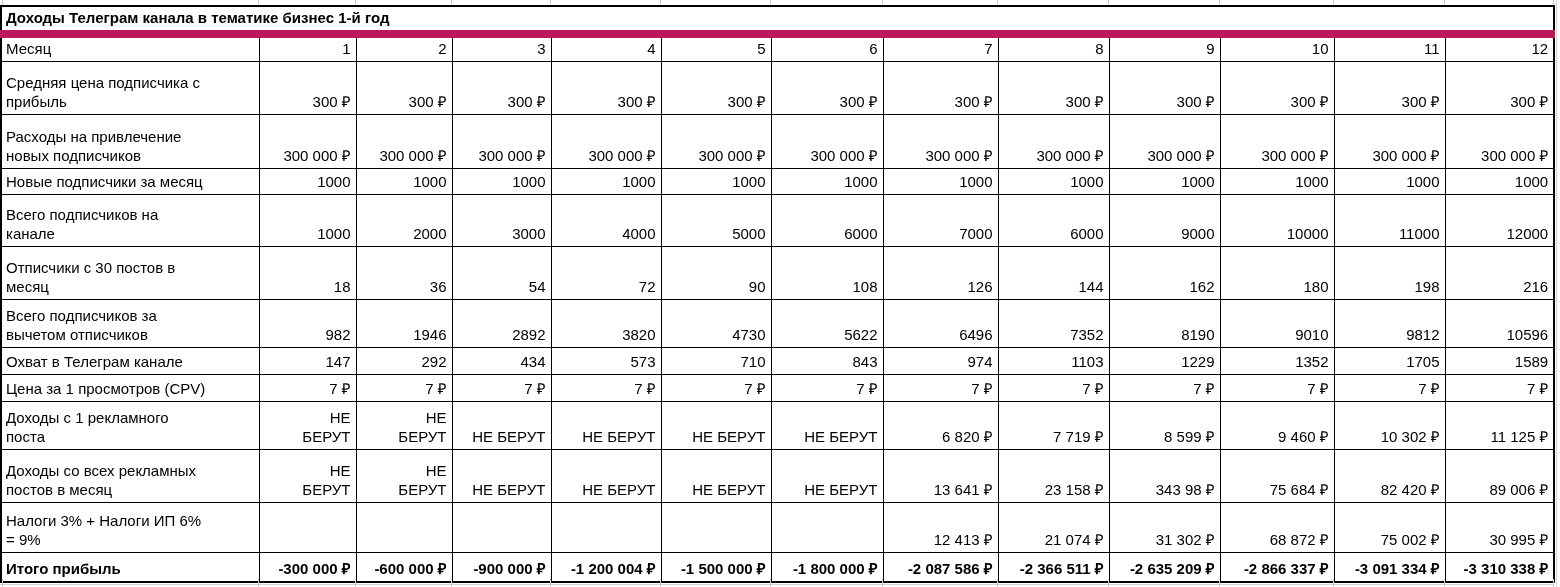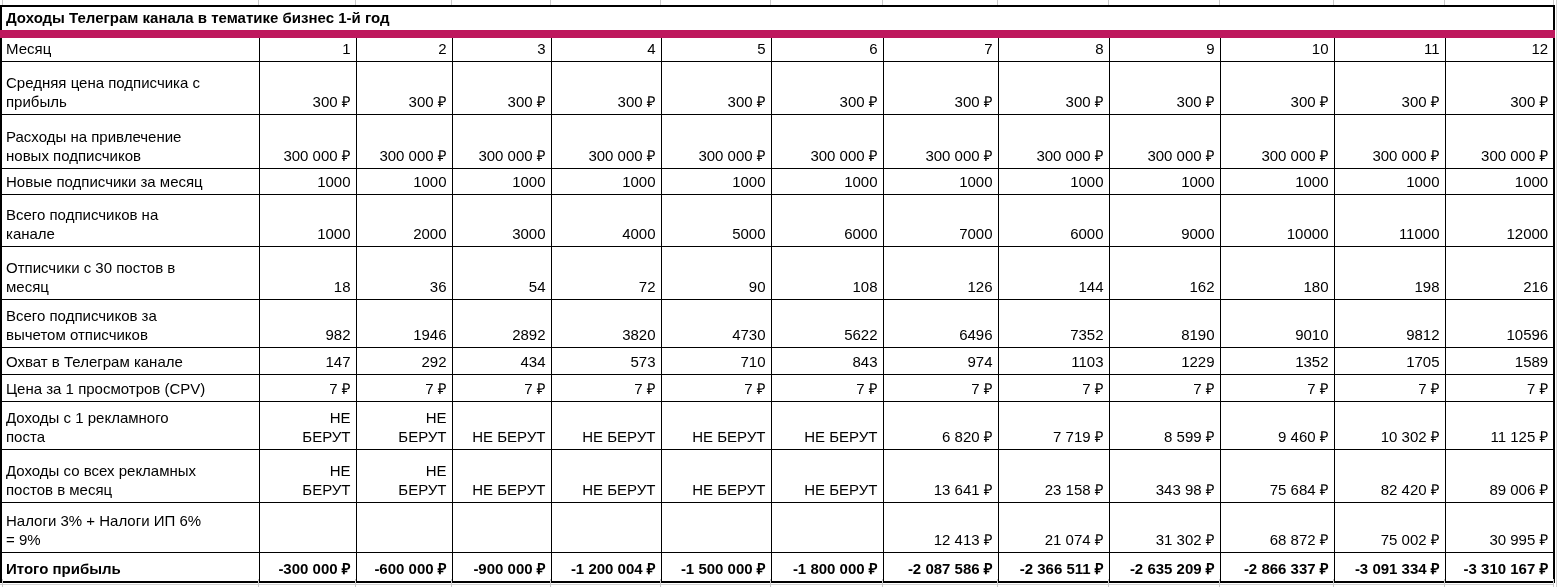--- a/index.html
+++ b/index.html
@@ -293,21 +293,21 @@
           <td class="val">-600 000 ₽</td>
           <td class="val">-900 000 ₽</td>
           <td class="val">-1 200 004 ₽</td>
           <td class="val">-1 500 000 ₽</td>
           <td class="val">-1 800 000 ₽</td>
           <td class="val">-2 087 586 ₽</td>
           <td class="val">-2 366 511 ₽</td>
           <td class="val">-2 635 209 ₽</td>
           <td class="val">-2 866 337 ₽</td>
           <td class="val">-3 091 334 ₽</td>
-          <td class="val">-3 310 167 ₽</td>
+          <td class="val">-3 310 338 ₽</td>
         </tr>
       </tbody>
   </table>
 
   <div class="strip bottom" id="strip-bottom">
     <div class="gline-h"></div>
   <div class="gstub" style="left: 2px;"></div>
       <div class="gstub" style="left: 258px;"></div>
       <div class="gstub" style="left: 355px;"></div>
       <div class="gstub" style="left: 451px;"></div>

